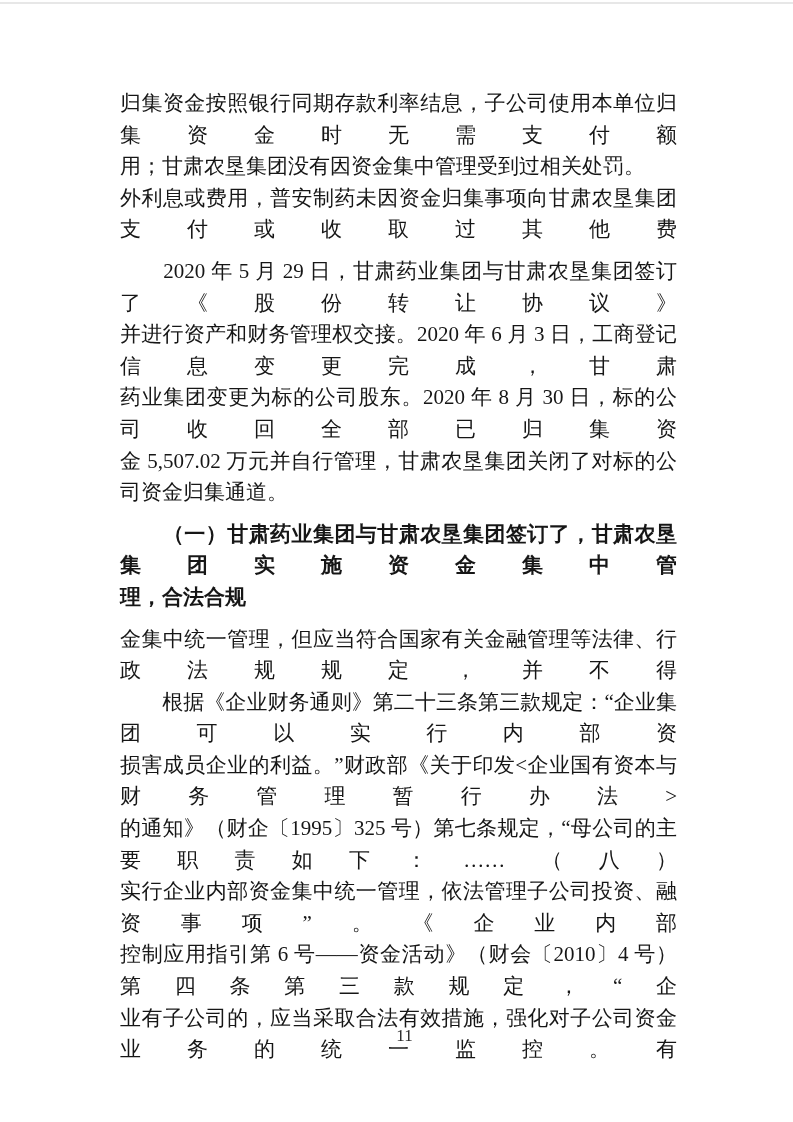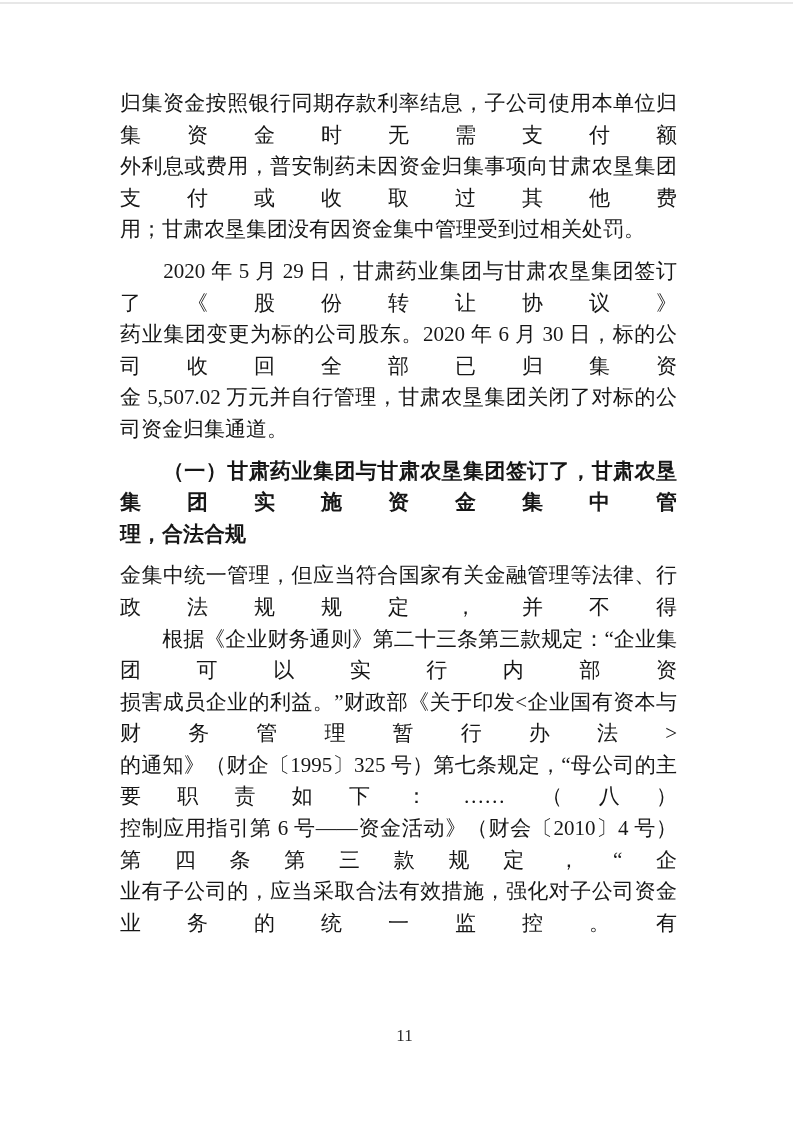--- a/index.html
+++ b/index.html
@@ -60,35 +60,37 @@
     color: #2a2a2a;
   }
 </style>
 </head>
 <body>
 
 <div class="page">
   <div class="content">
       <div class="para">
         <span class="line">归集资金按照银行同期存款利率结息，子公司使用本单位归集资金时无需支付额</span>
+        <span class="line last">用；甘肃农垦集团没有因资金集中管理受到过相关处罚。</span>
         <span class="line">外利息或费用，普安制药未因资金归集事项向甘肃农垦集团支付或收取过其他费</span>
-        <span class="line last">用；甘肃农垦集团没有因资金集中管理受到过相关处罚。</span>
       </div>
       <div class="para">
         <span class="line">　　2020 年 5 月 29 日，甘肃药业集团与甘肃农垦集团签订了《股份转让协议》</span>
-        <span class="line">药业集团变更为标的公司股东。2020 年 6 月 30 日，标的公司收回全部已归集资</span>
+        <span class="line">并进行资产和财务管理权交接。2020 年 6 月 3 日，工商登记信息变更完成，甘肃</span>
+        <span class="line">药业集团变更为标的公司股东。2020 年 8 月 30 日，标的公司收回全部已归集资</span>
         <span class="line last">金 5,507.02 万元并自行管理，甘肃农垦集团关闭了对标的公司资金归集通道。</span>
       </div>
       <div class="para heading">
         <span class="line">　　（一）甘肃药业集团与甘肃农垦集团签订了，甘肃农垦集团实施资金集中管</span>
         <span class="line last">理，合法合规</span>
       </div>
       <div class="para">
         <span class="line">金集中统一管理，但应当符合国家有关金融管理等法律、行政法规规定，并不得</span>
         <span class="line">　　根据《企业财务通则》第二十三条第三款规定：“企业集团可以实行内部资</span>
         <span class="line">损害成员企业的利益。”财政部《关于印发&lt;企业国有资本与财务管理暂行办法&gt;</span>
         <span class="line">的通知》（财企〔1995〕325 号）第七条规定，“母公司的主要职责如下：……（八）</span>
+        <span class="line">实行企业内部资金集中统一管理，依法管理子公司投资、融资事项”。《企业内部</span>
         <span class="line">控制应用指引第 6 号——资金活动》（财会〔2010〕4 号）第四条第三款规定，“企</span>
         <span class="line">业有子公司的，应当采取合法有效措施，强化对子公司资金业务的统一监控。有</span>
       </div>
     </div>
   <div class="page-number">11</div>
 </div>
 
 </body></html>

